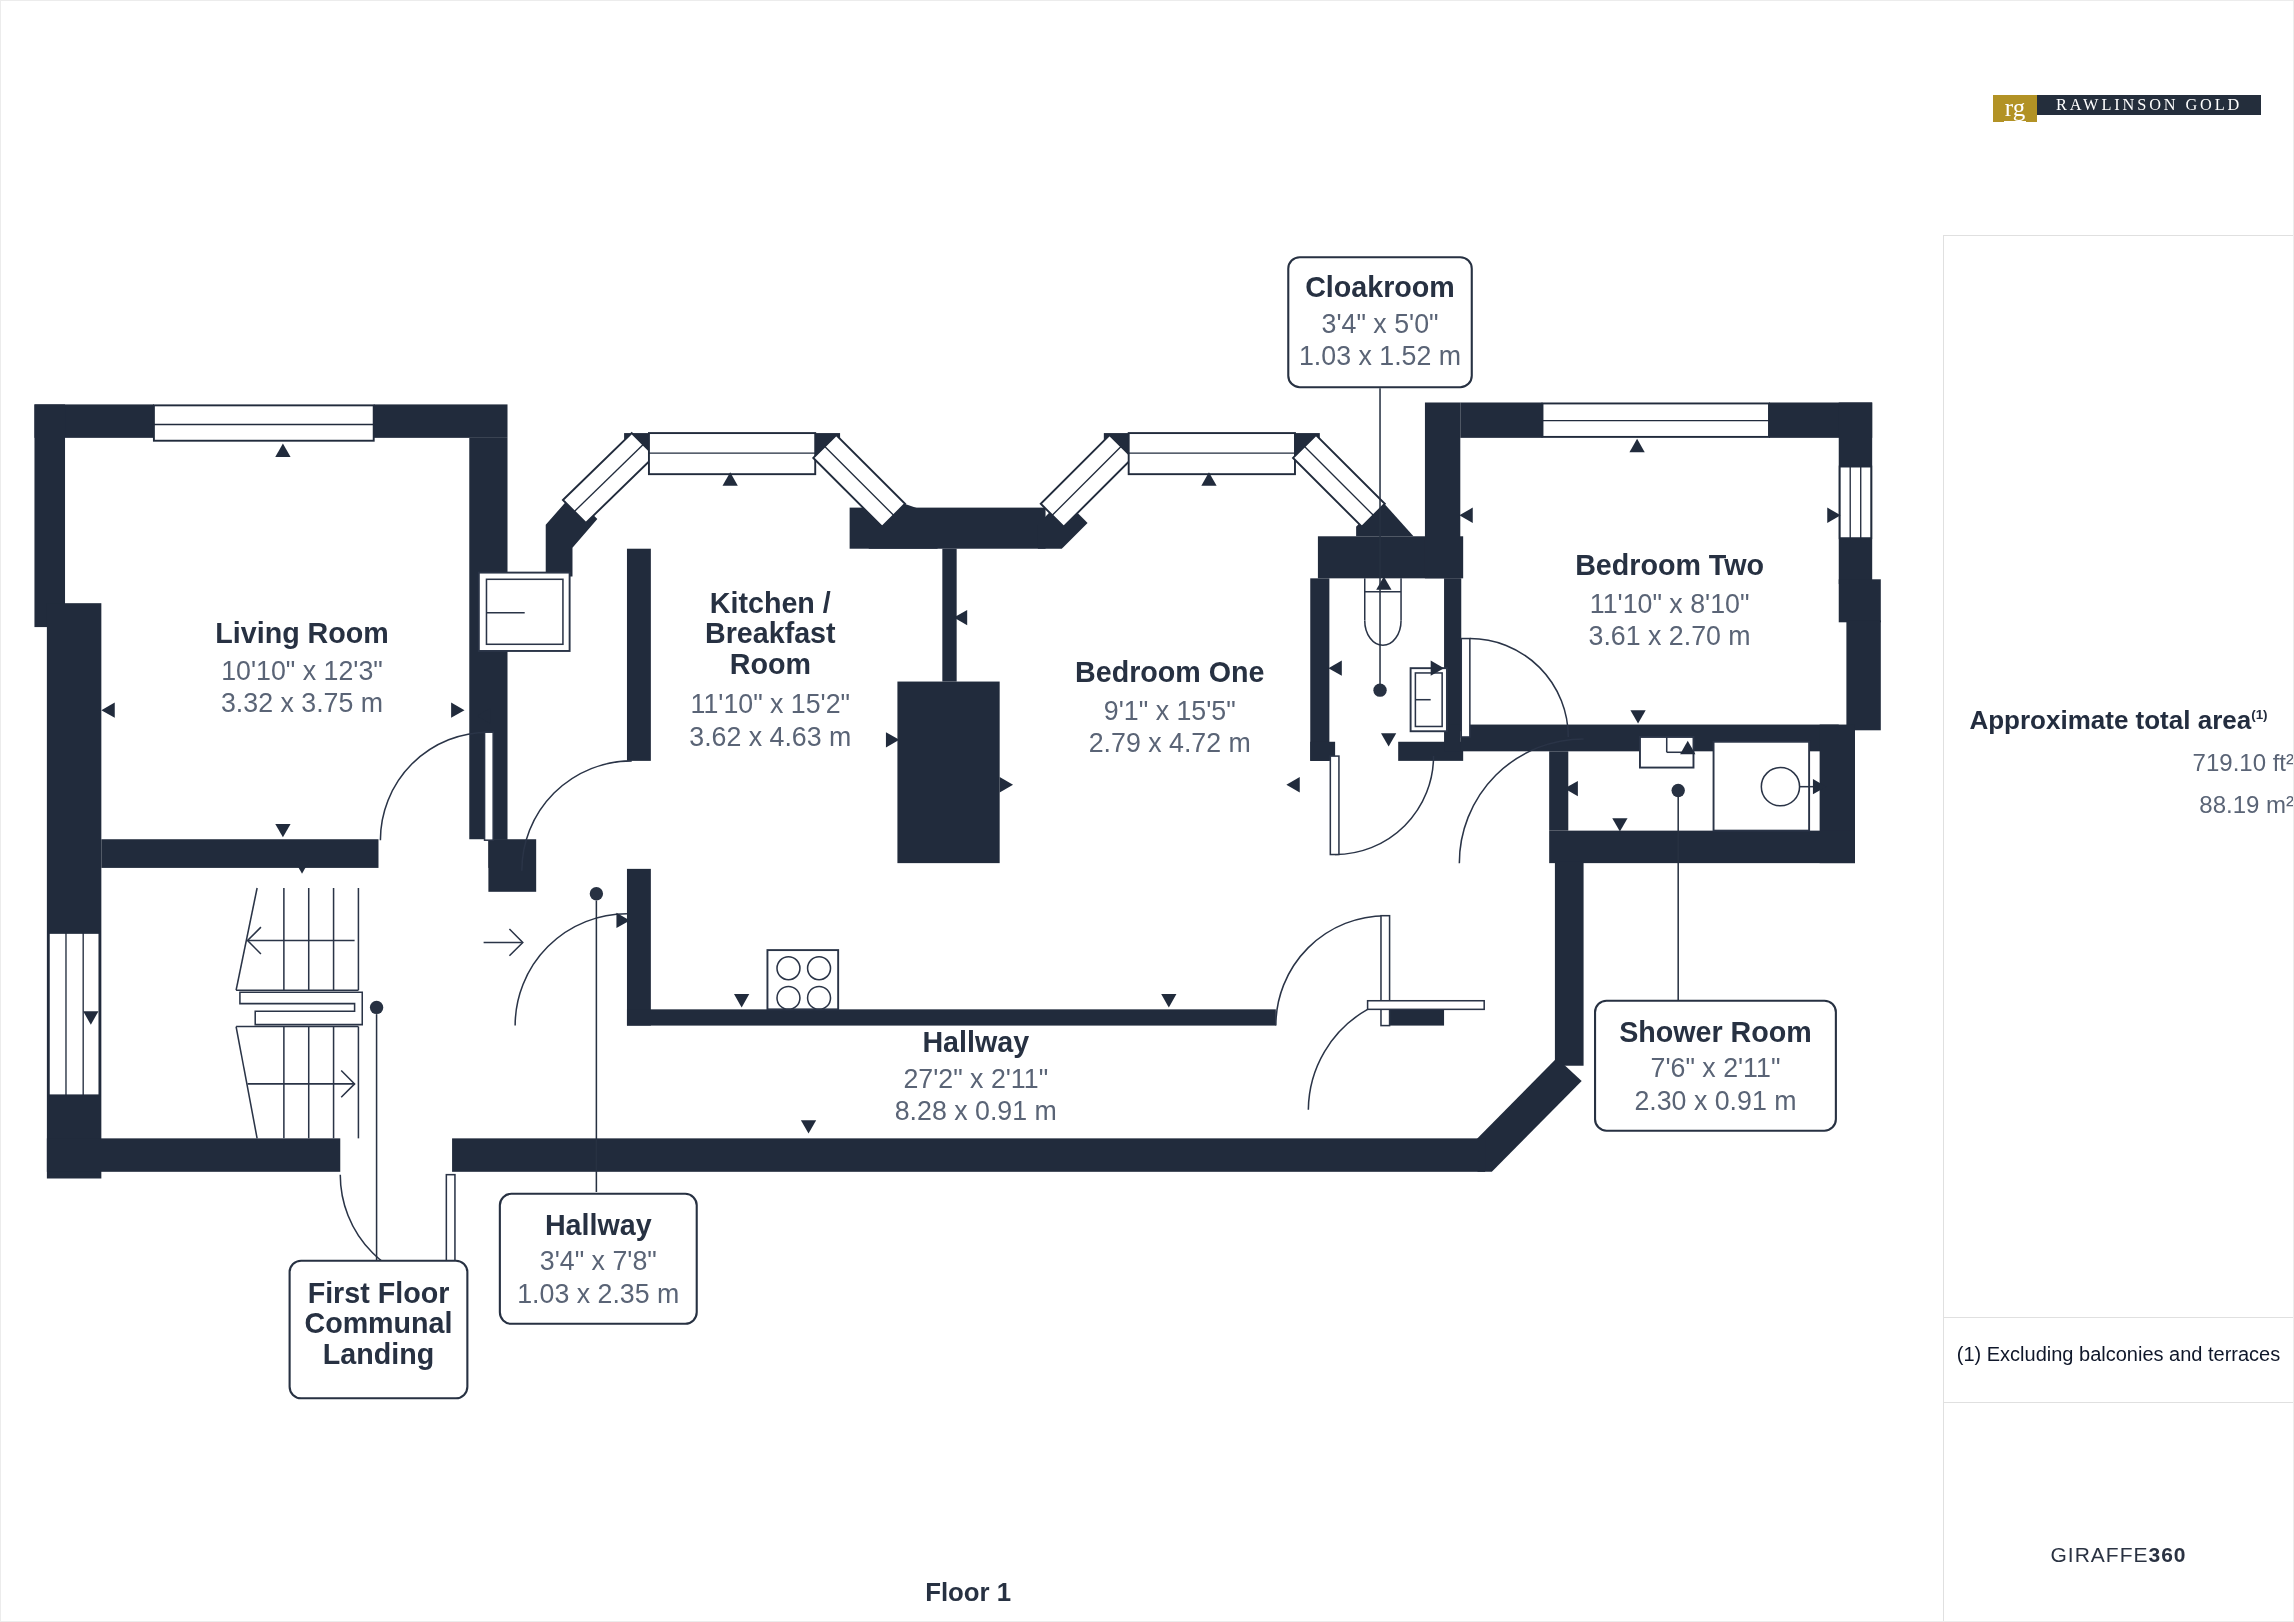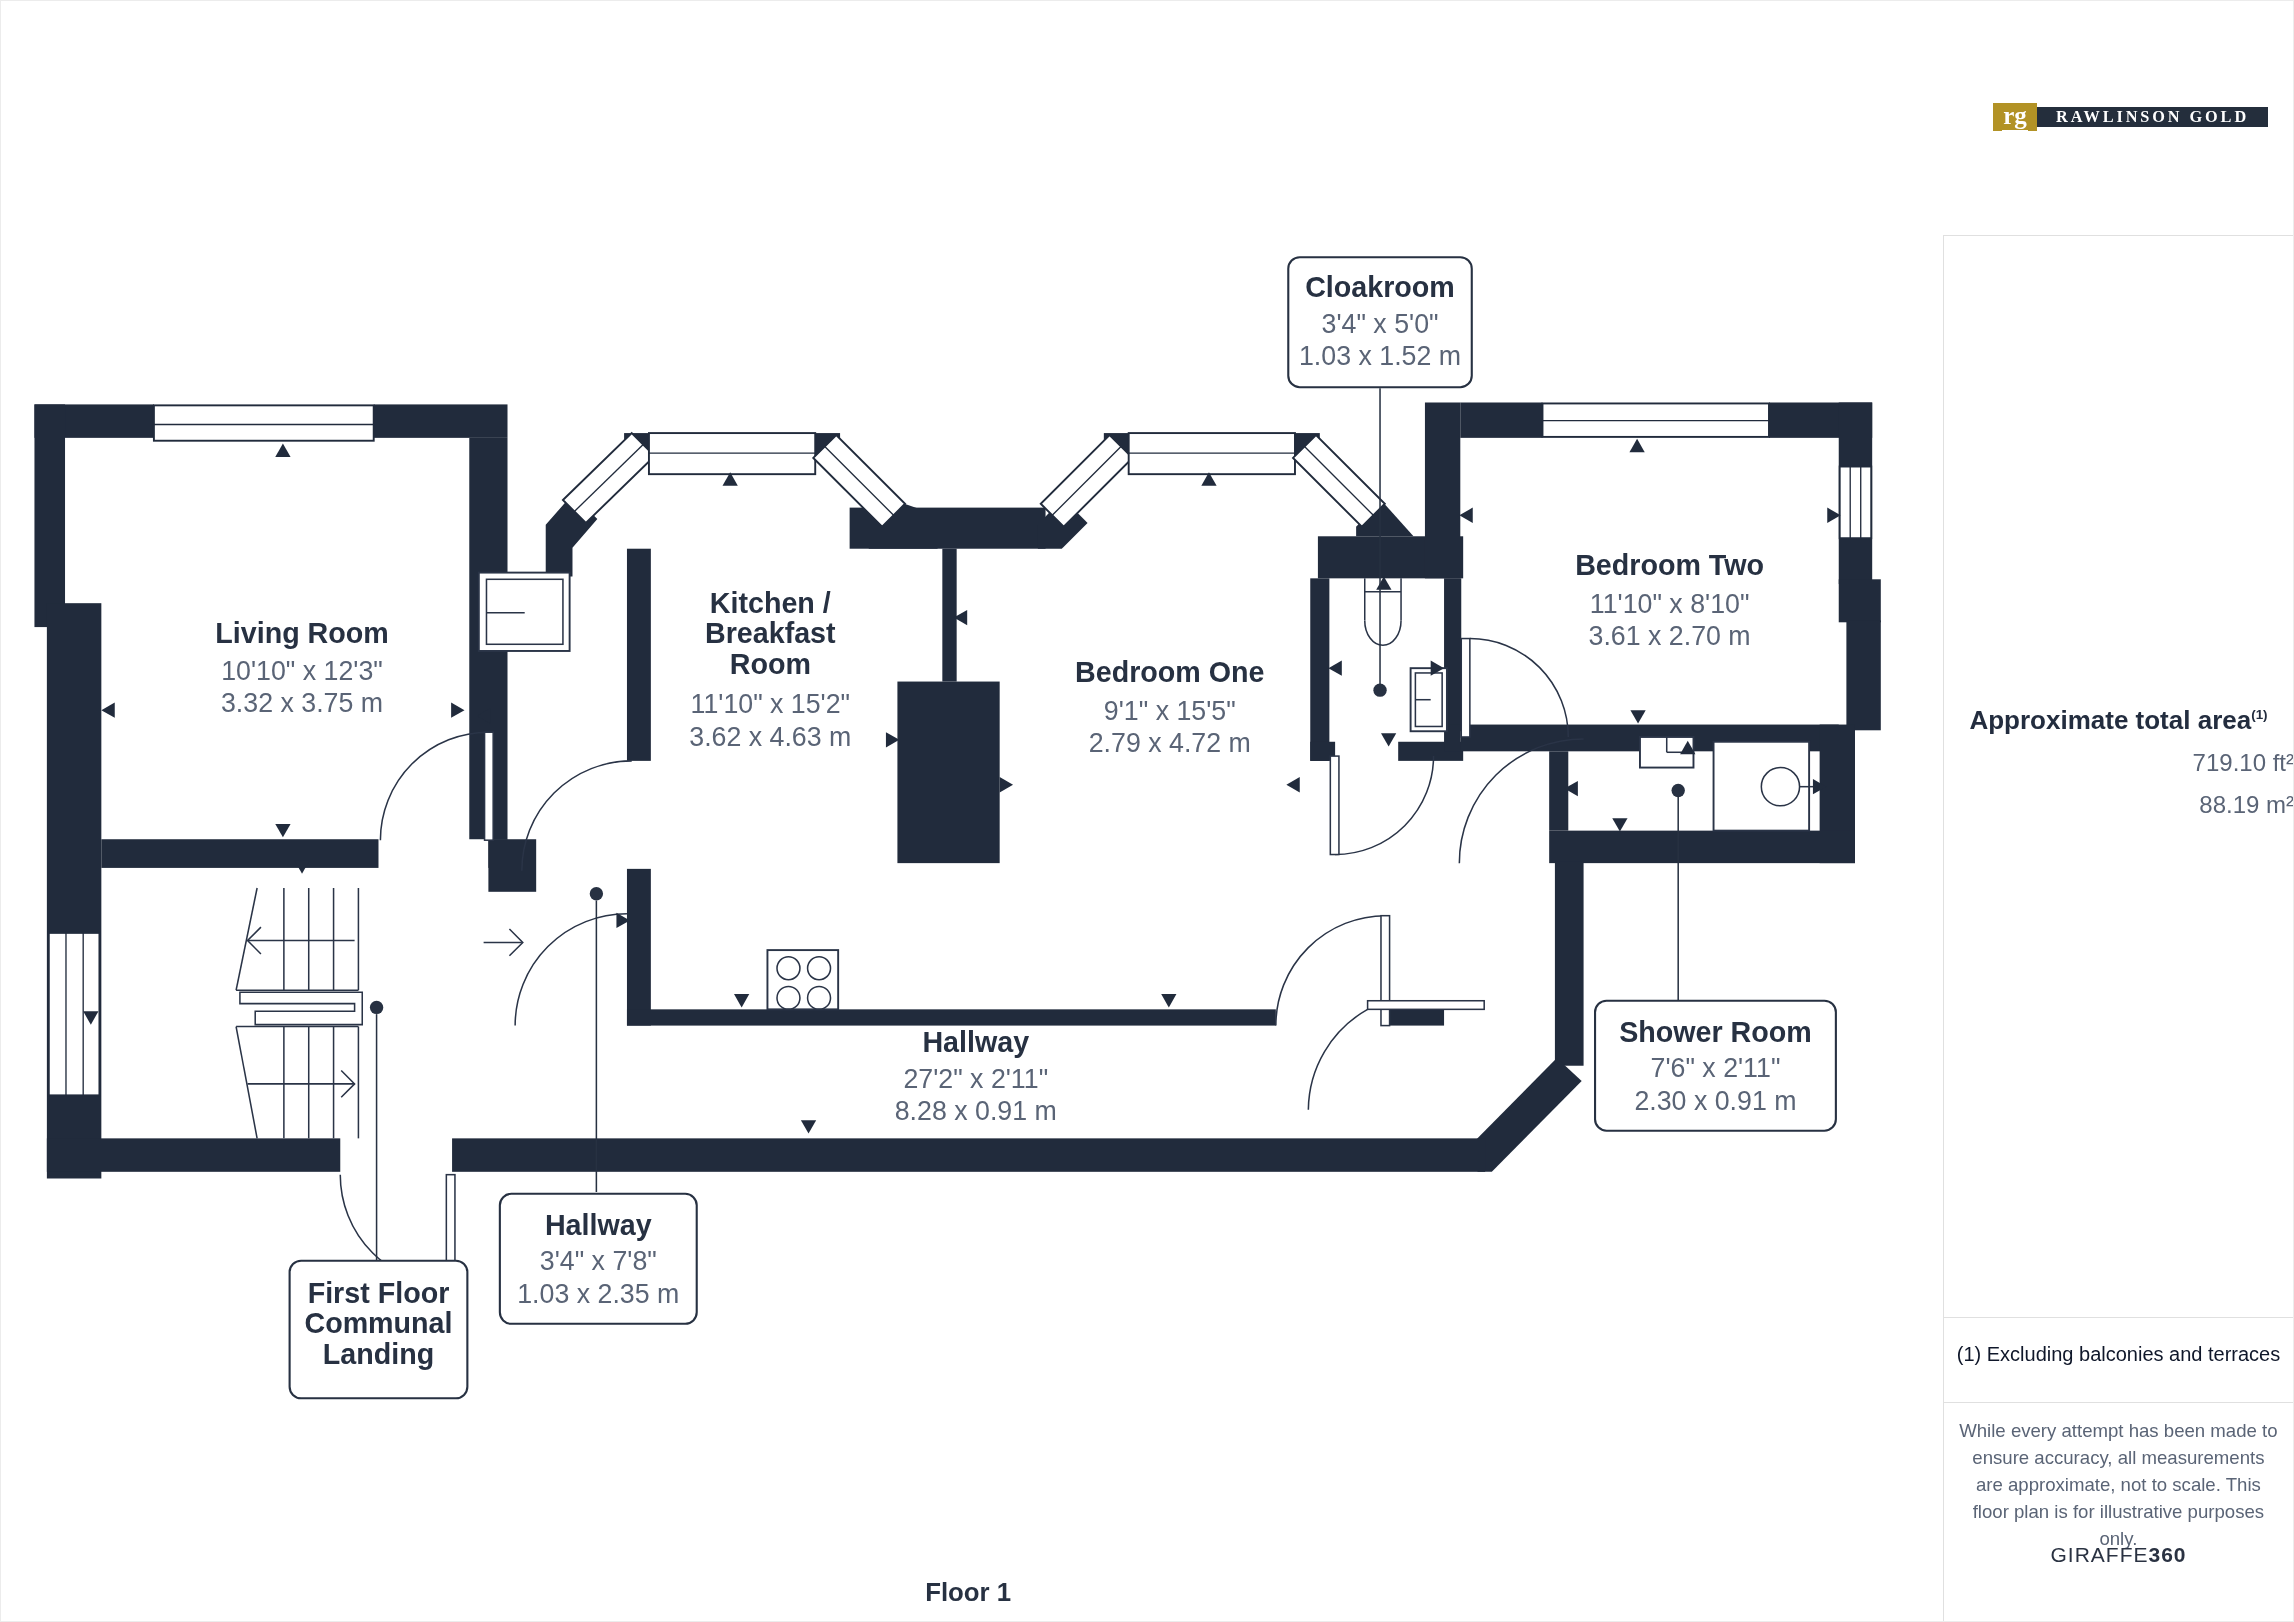--- a/index.html
+++ b/index.html
@@ -17,21 +17,21 @@
   .rt{font:700 30px "Liberation Sans",sans-serif;fill:#273142;text-anchor:middle;}
   .rd{font:400 28px "Liberation Sans",sans-serif;fill:#5A6476;text-anchor:middle;}
   .fl{font:700 27px "Liberation Sans",sans-serif;fill:#273142;text-anchor:middle;}
   .callout-box{fill:#fff;stroke:#273142;stroke-width:2.2;}
   .leader{stroke:#273142;stroke-width:1.6;fill:none;}
   .leaderdot{fill:#273142;}
   
   #side{position:absolute;left:1942px;top:0;width:351px;height:1622px;}
   .vline{position:absolute;left:0;top:234px;bottom:0;width:1px;background:#e0e0e0;}
   .hline{position:absolute;left:0;width:100%;height:1px;background:#e0e0e0;}
-  #logo{position:absolute;left:50px;top:94px;display:flex;align-items:center;height:44px;font-weight:bold;}
+  #logo{position:absolute;left:50px;top:94px;display:flex;align-items:flex-start;height:44px;}
   #logo .rg{width:44px;background:#B29225;color:#fff;display:flex;align-items:center;justify-content:center;
             font-family:"Liberation Serif",serif;font-size:25px;}
   #logo .rg span{border-bottom:1px solid #fff;line-height:1.05;padding:0 1px;}
   #logo .name{background:#242E3C;color:#fff;display:flex;align-items:center;padding:0 19px;
               font-family:"Liberation Serif",serif;font-size:16.3px;letter-spacing:2.9px;white-space:nowrap;}
   #area{position:absolute;left:0;top:704px;width:100%;text-align:center;color:#232D3F;}
   #area .t{font-size:26px;font-weight:700;}
   #area .t sup{font-size:13.4px;}
   #area .v{font-size:24px;color:#5A6476;margin-top:13.4px;text-align:right;}
   #footnote{position:absolute;left:0;top:1342px;width:100%;text-align:center;font-size:20px;color:#0f172a;}
@@ -317,16 +317,15 @@
 
   <div id="area">
     <div class="t"><span>Approximate total area</span><sup>(1)</sup></div>
     <div class="v">719.10 ft²</div>
     <div class="v">88.19 m²</div>
   </div>
 
   <div class="hline" style="top:1316px"></div>
   <div id="footnote">(1) Excluding balconies and terraces</div>
   <div class="hline" style="top:1401px"></div>
-  <div id="disclaimer">While every attempt has been made to ensure accuracy, all measurements are approximate, not to scale. This floor plan is for illustrative purposes only.</div>
   <div id="credit"><span>GIRAFFE</span><b>360</b></div>
 </div>
 
 
 </body></html>

